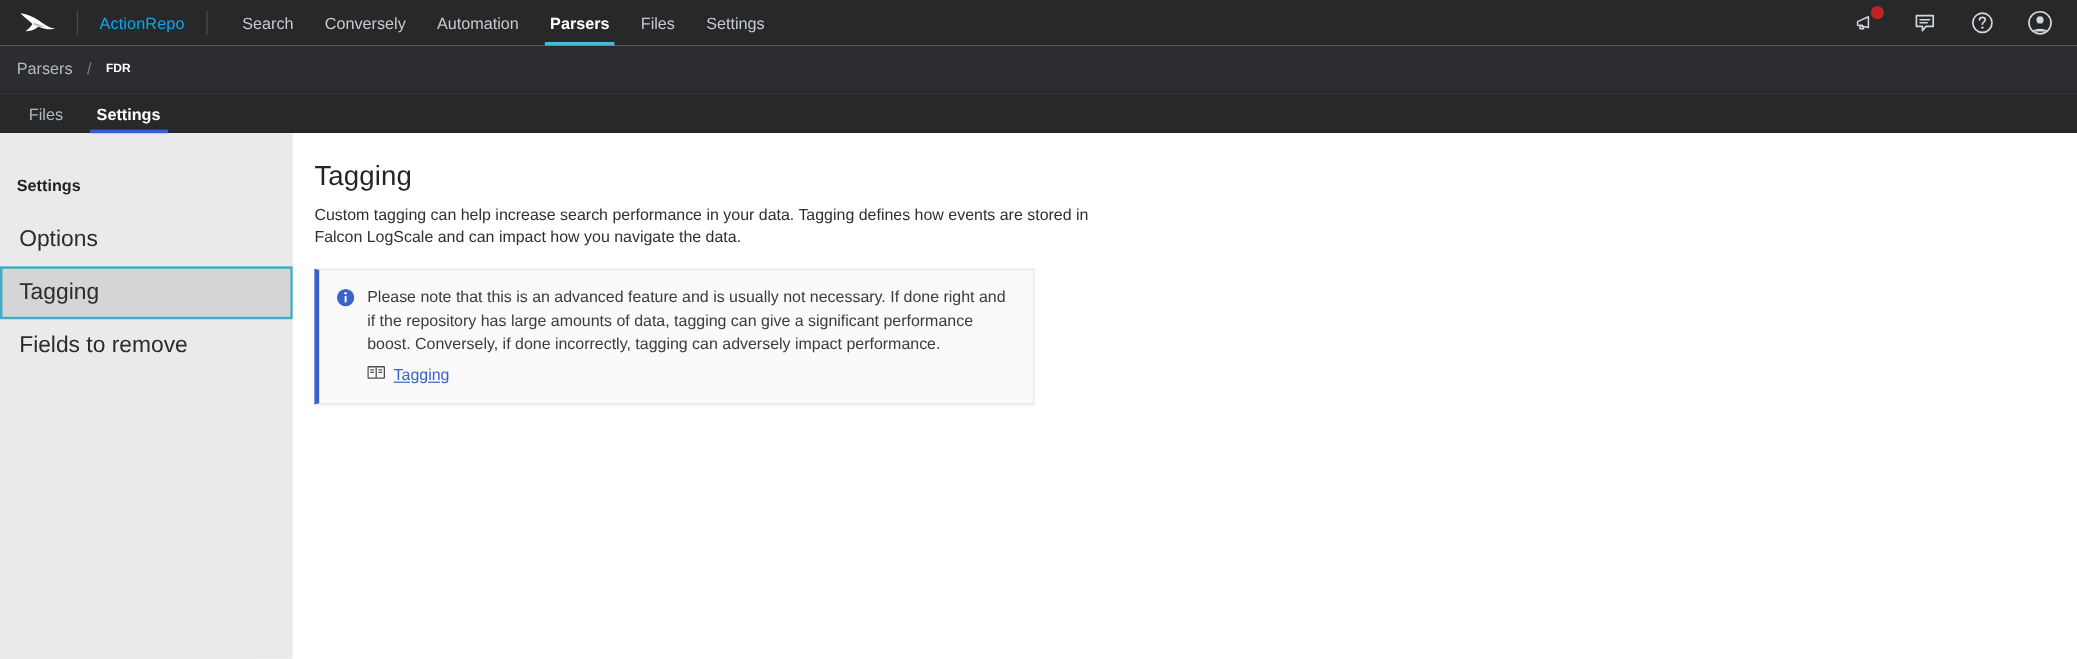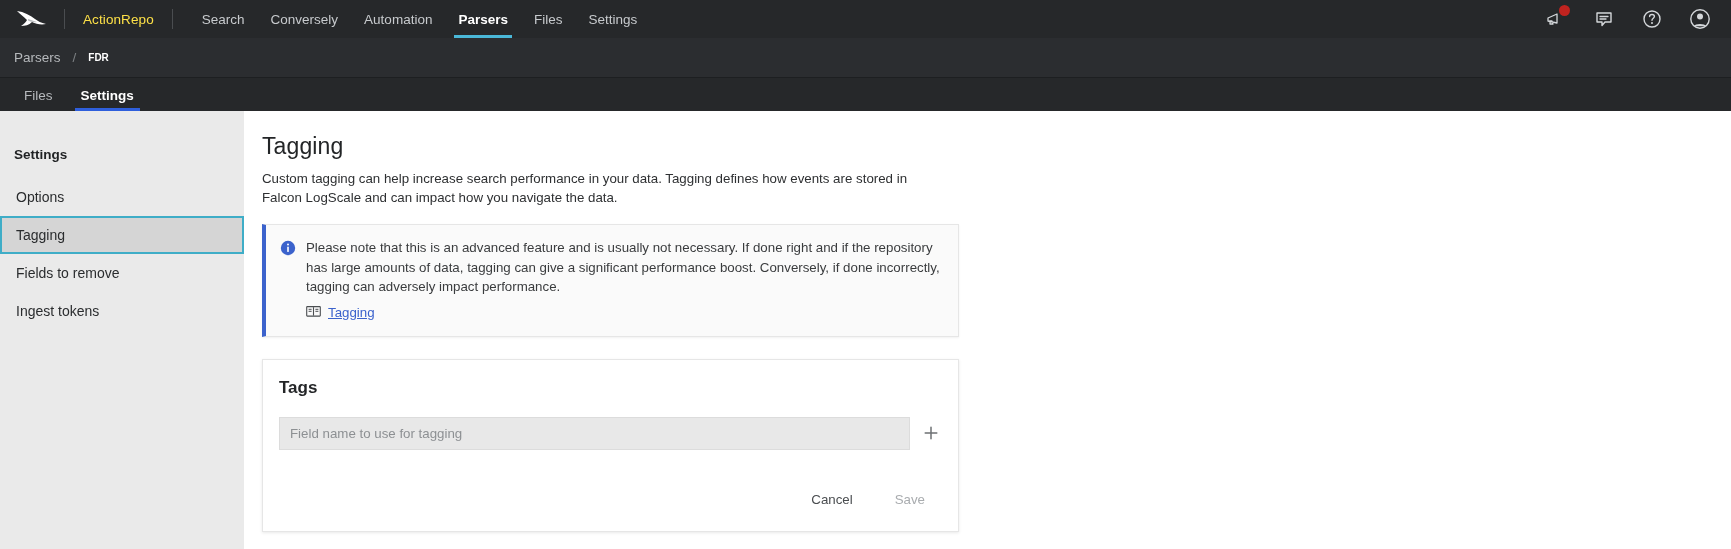--- a/index.html
+++ b/index.html
@@ -17,21 +17,21 @@
     display: flex;
     align-items: center;
     padding: 0 14px 0 10px;
     position: relative;
   }
   .logo-wrap { width: 44px; display: flex; align-items: center; justify-content: center; }
   .nav-divider {
     width: 1px; height: 20px; background: #4a4d50; margin: 0 10px;
   }
   .repo-name {
-    color: #fde047; font-size: 13.5px; letter-spacing: .1px; padding: 0 8px;
+    color: #0ea5e9; font-size: 13.5px; letter-spacing: .1px; padding: 0 8px;
   }
   .nav-items { display: flex; align-items: center; height: 38px; margin-left: 6px; }
   .nav-item {
     color: #c7cacd; font-size: 13.5px; padding: 0 13px; height: 38px;
     display: flex; align-items: center; cursor: pointer; position: relative;
   }
   .nav-item.active { color: #ffffff; font-weight: bold; }
   .nav-item.active::after {
     content: ""; position: absolute; left: 9px; right: 9px; bottom: 0;
     height: 3px; background: #4ab8d8;
@@ -72,21 +72,21 @@
   .body-wrap { display: flex; height: 478px; background: #ffffff; }
 
   .sidebar {
     width: 244px; background: #eaeaea; flex: 0 0 244px; padding-top: 36px;
   }
   .side-heading {
     font-size: 13.5px; font-weight: bold; color: #1f2123;
     padding: 0 0 0 14px; margin-bottom: 16px;
   }
   .side-item {
-    font-size: 14px; color: #2a2c2e; padding: 9px 0 9px 14px;
+    font-size: 19px; color: #2a2c2e; padding: 9px 0 9px 14px;
     cursor: pointer; border: 2px solid transparent;
   }
   .side-item.active {
     background: #d5d5d5; border: 2px solid #3fadc7;
   }
 
   .content {
     flex: 1; padding: 22px 0 0 18px; background: #ffffff;
     position: relative;
   }
@@ -94,21 +94,21 @@
     font-size: 23px; font-weight: normal; color: #232527; margin-bottom: 9px;
     letter-spacing: .1px;
   }
   .page-desc {
     font-size: 13.3px; color: #2e3032; line-height: 19px;
     max-width: 668px; margin-bottom: 17px;
   }
 
   
   .callout {
-    width: 697px; background: #fafafa; border: 1px solid #e6e6e6;
+    width: 600px; background: #fafafa; border: 1px solid #e6e6e6;
     border-left: 4px solid #3b62cc;
     padding: 13px 16px 14px 14px; display: flex; gap: 10px;
     box-shadow: 0 1px 2px rgba(0,0,0,.06);
     margin-bottom: 22px;
   }
   .callout-icon { flex: 0 0 16px; padding-top: 2px; }
   .callout-text {
     font-size: 13.3px; color: #3a3c3e; line-height: 19.5px; max-width: 640px;
   }
   .callout-link-row {
@@ -214,21 +214,20 @@
   <div class="subtab active">Settings</div>
 </div>
 
 <div class="body-wrap">
 
   <div class="sidebar">
     <div class="side-heading">Settings</div>
     <div class="side-item">Options</div>
     <div class="side-item active">Tagging</div>
     <div class="side-item">Fields to remove</div>
-    <div class="side-item">Ingest tokens</div>
   </div>
 
   <div class="content">
     <div class="page-title">Tagging</div>
     <div class="page-desc">Custom tagging can help increase search performance in your data. Tagging defines how events are stored in Falcon LogScale and can impact how you navigate the data.</div>
 
     <div class="callout">
       <div class="callout-icon">
         <svg width="16" height="16" viewBox="0 0 16 16" aria-hidden="true">
           <circle cx="8" cy="8" r="7.2" fill="#3b62cc"></circle>
@@ -244,29 +243,14 @@
               <rect x="0.7" y="1.6" width="13.6" height="9.5" rx="0.6" fill="none" stroke="#4a4d50" stroke-width="1.1"></rect>
               <path d="M7.5 2.2 L7.5 10.6" stroke="#4a4d50" stroke-width="1.1"></path>
               <path d="M2.6 4.3 L5.6 4.3 M2.6 6.3 L5.6 6.3 M9.4 4.3 L12.4 4.3 M9.4 6.3 L12.4 6.3" stroke="#4a4d50" stroke-width="1"></path>
             </svg>
           </span>
           <span class="callout-link">Tagging</span>
         </div>
       </div>
     </div>
 
-    <div class="card">
-      <div class="card-title">Tags</div>
-      <div class="field-row">
-        <input class="tag-input" type="text" placeholder="Field name to use for tagging" style="">
-        <button class="add-btn">
-          <svg width="16" height="16" viewBox="0 0 16 16" aria-hidden="true">
-            <path d="M8 2.2 L8 13.8 M2.2 8 L13.8 8" stroke="#6d7073" stroke-width="1.5" stroke-linecap="round"></path>
-          </svg>
-        </button>
-      </div>
-      <div class="card-actions">
-        <button class="btn btn-cancel">Cancel</button>
-        <button class="btn btn-save">Save</button>
-      </div>
-    </div>
   </div>
 </div>
 
 </body></html>

